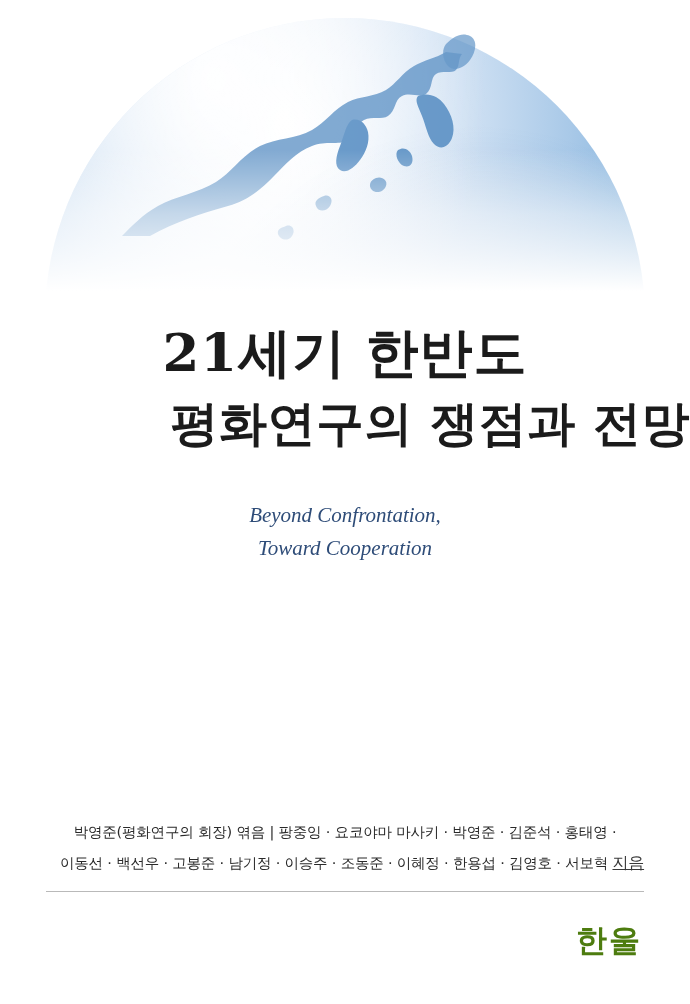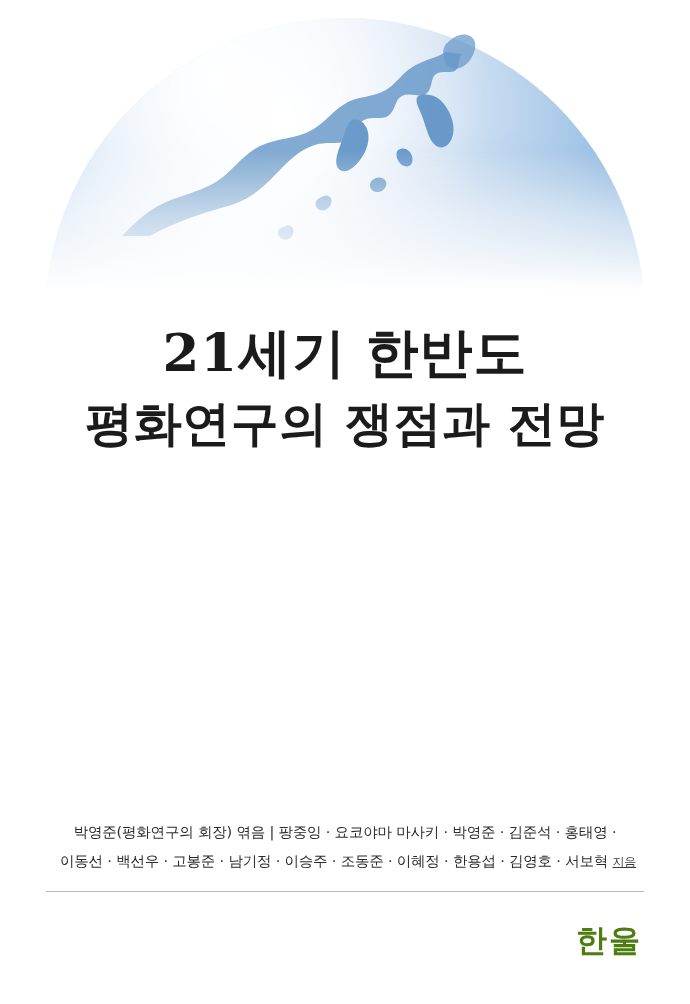--- a/index.html
+++ b/index.html
@@ -81,20 +81,21 @@
     margin: 0;
   }
   .title-sub-ko {
     font-family: "DejaVu Serif", "Liberation Serif", serif;
     font-size: 48px;
     font-weight: 700;
     color: #1b1b1b;
     letter-spacing: 0.5px;
     line-height: 1.25;
     margin: 8px 0 0 0;
+    text-align: right;
   }
   .title-en {
     margin-top: 46px;
     font-family: "Liberation Serif", "DejaVu Serif", serif;
     font-style: italic;
     font-size: 21px;
     color: #2e4c78;
     line-height: 1.6;
   }
 
@@ -108,21 +109,21 @@
     color: #2a2a2a;
   }
   .authors .line {
     font-family: "DejaVu Sans", "Liberation Sans", sans-serif;
     font-size: 14.5px;
     letter-spacing: -0.2px;
     line-height: 2.0;
     white-space: nowrap;
   }
   .authors .small {
-    font-size: 12px;
+    font-size: 16px;
     color: #3a3a3a;
     text-decoration: underline;
   }
   .rule {
     position: absolute;
     left: 46px;
     top: 891px;
     width: 598px;
     height: 1px;
     background: #b9b9b9;
@@ -191,20 +192,24 @@
                C314,201 318,198 324,196 Z" opacity="0.8"></path>
       <path d="M286,226 C292,224 296,230 292,236 C288,242 280,240 278,234
                C277,229 281,228 286,226 Z" opacity="0.7"></path>
     </svg>
     <div class="globe-fade"></div>
   </div>
 
   <div class="title-block">
     <div class="title-main">21세기 한반도</div>
     <div class="title-sub-ko">평화연구의 쟁점과 전망</div>
+    <div class="title-en">
+      <div>Beyond Confrontation,</div>
+      <div>Toward Cooperation</div>
+    </div>
   </div>
 
   <div class="authors">
     <div class="line">박영준(평화연구의 회장) 엮음  |  팡중잉 · 요코야마 마사키 · 박영준 · 김준석 · 홍태영 ·</div>
     <div class="line">
       <span>이동선 · 백선우 · 고봉준 · 남기정 · 이승주 · 조동준 · 이혜정 · 한용섭 · 김영호 · 서보혁</span>
       <span class="small">지음</span>
     </div>
   </div>
 

